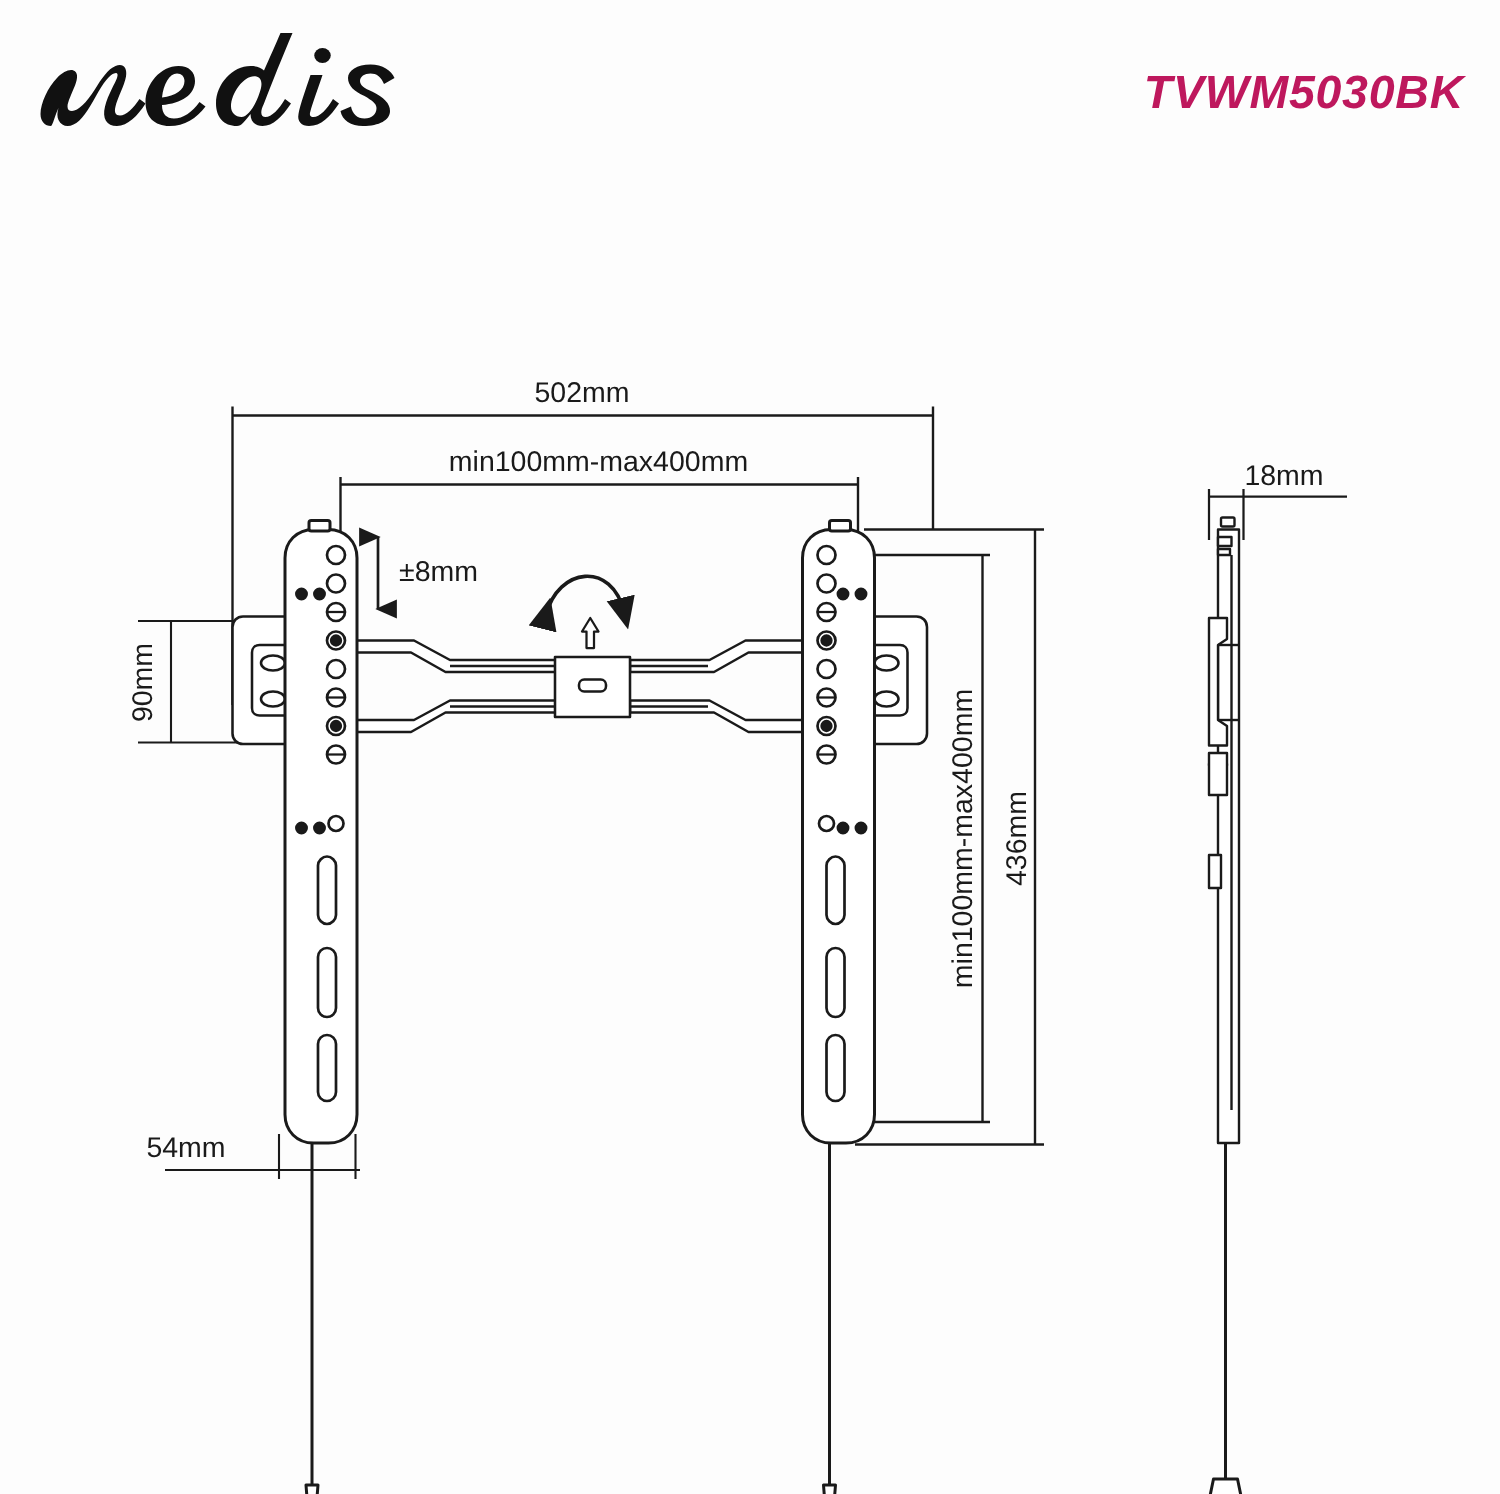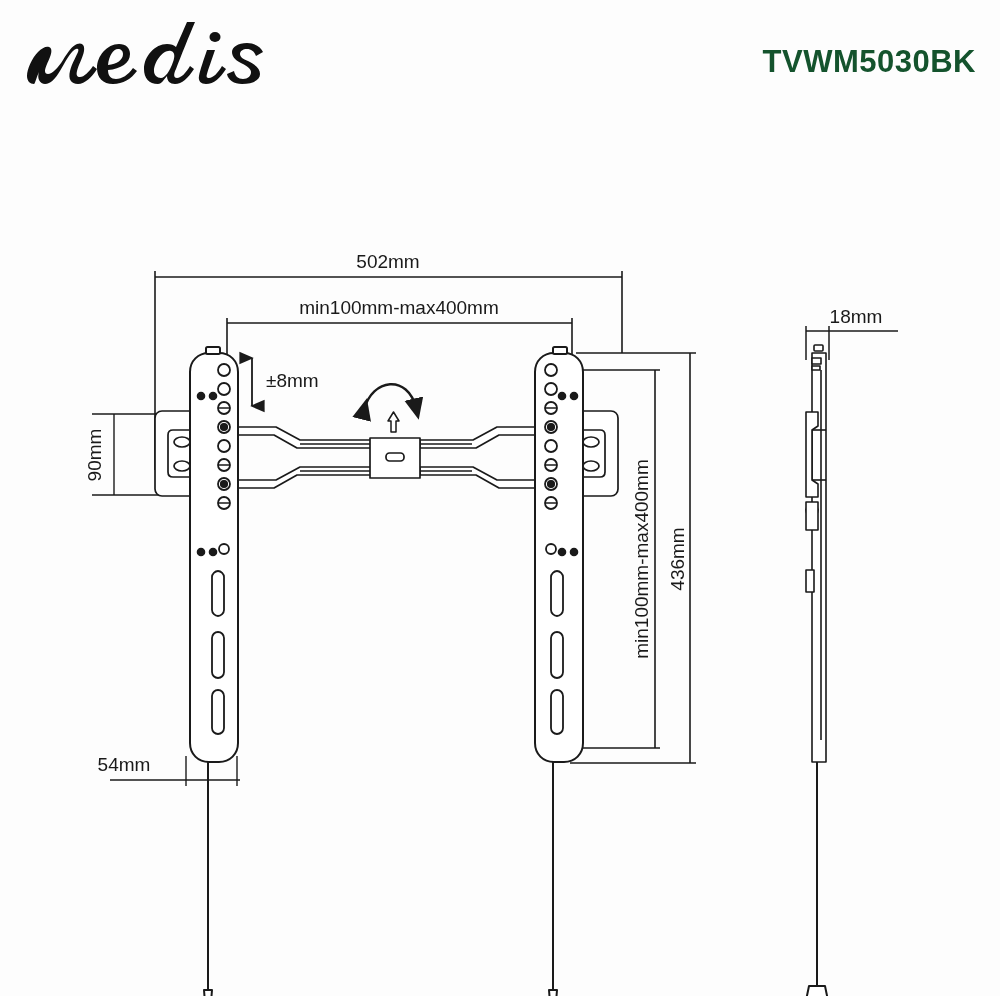--- a/index.html
+++ b/index.html
@@ -32,23 +32,24 @@
     width: 300px;
     height: 86px;
   }
   .product-code {
     position: absolute;
     right: 24px;
     top: 44px;
     font-size: 31px;
     font-weight: bold;
     letter-spacing: 0.5px;
-    color: #14532d;
+    color: #be185d;
     font-family: "Liberation Sans", sans-serif;
     white-space: nowrap;
+    font-style: italic;
   }
   .drawing-wrap {
     position: absolute;
     left: 0;
     top: 0;
     width: 1000px;
     height: 996px;
     margin-top: 40px;
   }
   svg.tech {

